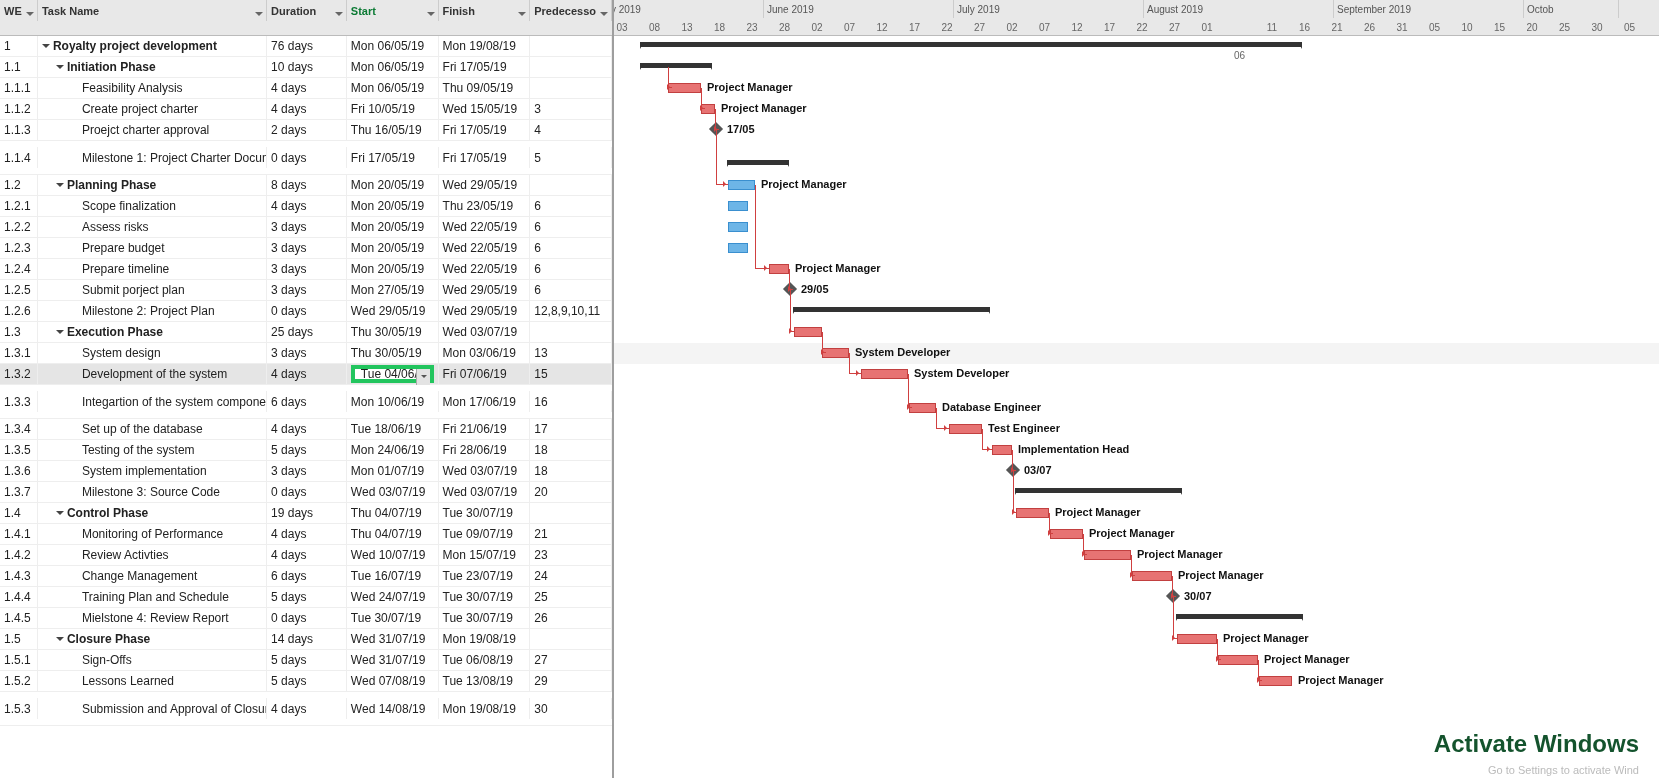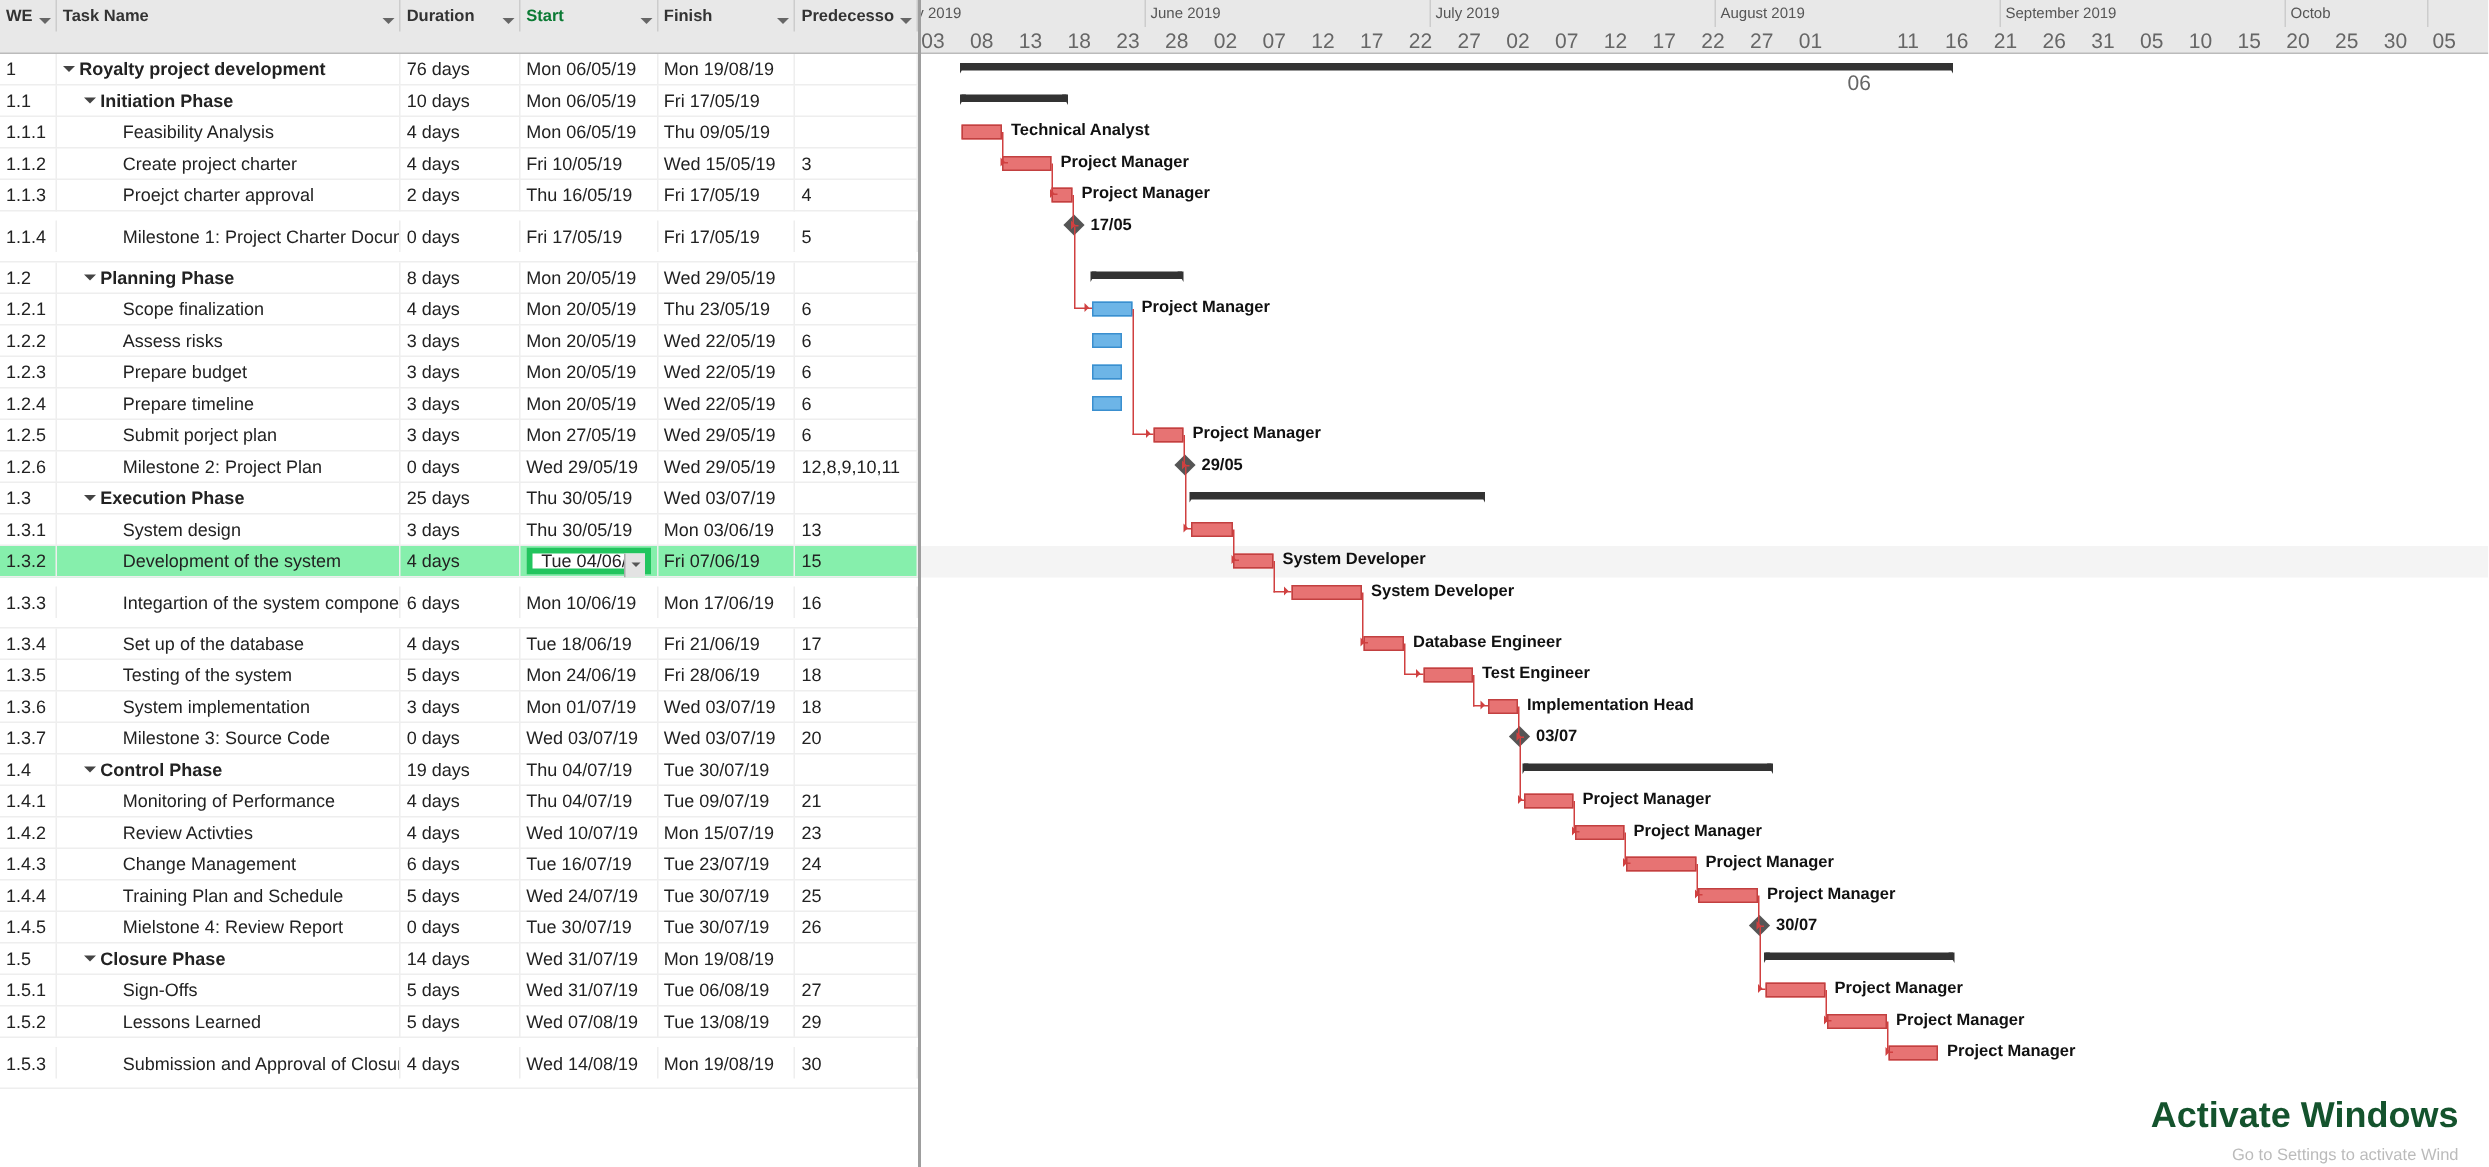--- a/index.html
+++ b/index.html
@@ -7,21 +7,21 @@
 .split{display:flex;width:1659px;height:778px}
 .left{width:614px;border-right:2px solid #9e9e9e;overflow:hidden}
 .right{width:1045px;position:relative;background:#fff;overflow:hidden}
 
 
 .hdr{display:flex;height:36px;background:#e8e8e8;border-bottom:1px solid #bbb;font-size:11px}
 .hdr .cell{display:flex;align-items:center;padding:0 4px;border-right:1px solid #ccc;position:relative;color:#333;font-weight:600}
 .hdr .cell.active{color:#0b7a34}
 .hdr .dd{position:absolute;right:3px;top:12px;border:4px solid transparent;border-top-color:#666}
 .row{display:flex;height:21px;border-bottom:1px solid #eee;align-items:center}
-.row.hl{background:#86efac}
+.row.hl{background:#e5e5e5}
 .row.bold .tn{font-weight:600}
 .cell{height:21px;display:flex;align-items:center;padding:0 4px;border-right:1px solid #eee;overflow:hidden;white-space:nowrap}
 .c-wbs{width:38px}
 .c-tn{width:230px}
 .c-dur{width:80px}
 .c-st{width:92px}
 .c-fi{width:92px}
 .c-pr{width:82px}
 .tri{display:inline-block;border:4px solid transparent;border-top-color:#444;margin-right:3px;position:relative;top:2px}
 .ind1{padding-left:14px}
@@ -29,21 +29,21 @@
 .tn{text-align:left;width:100%}
 .row .inpwrap{border:4px solid #22c55e;height:18px;width:86px;display:flex;align-items:center;padding:0 6px;background:#fff;position:relative}
 .inpwrap .ddb{position:absolute;right:0;top:0;width:14px;height:16px;background:#e3e3e3;border-left:1px solid #aaa;display:flex;align-items:center;justify-content:center}
 .inpwrap .ddb:after{content:"";border:3px solid transparent;border-top-color:#555;position:relative;top:1px}
 
 
 .timehdr{height:36px;background:#e8e8e8;border-bottom:1px solid #bbb;position:relative;font-size:10px;color:#555}
 .months{height:18px;display:flex;position:relative}
 .month{border-right:1px solid #ccc;padding-left:3px;display:flex;align-items:center;height:18px}
 .ticks{height:18px;position:relative}
-.tick{position:absolute;top:0;height:18px;display:flex;align-items:center;justify-content:center;font-size:14px;color:#666;width:18px;margin-left:-9px}
+.tick{position:absolute;top:0;height:18px;display:flex;align-items:center;justify-content:center;font-size:10px;color:#666;width:18px;margin-left:-9px}
 .gantt{position:relative}
 .grow{height:21px;position:relative;border-bottom:1px solid transparent}
 .bar{position:absolute;top:5px;height:10px;background:#e77373;border:1px solid #c24040}
 .bar.blue{background:#6db5e7;border-color:#3a8fcf}
 .sumbar{position:absolute;top:6px;height:5px;background:#333}
 .sumbar:before,.sumbar:after{content:"";position:absolute;top:0;width:0;height:0;border-top:7px solid #333}
 .sumbar:before{left:-1px;border-right:4px solid transparent;border-left:0}
 .sumbar:after{right:-1px;border-left:4px solid transparent;border-right:0}
 .ms{position:absolute;top:4px;width:10px;height:10px;background:#555;transform:rotate(45deg)}
 .lbl{position:absolute;top:3px;font-weight:700;font-size:11px;white-space:nowrap;color:#111}
@@ -452,24 +452,20 @@
         </div>
   </div>
   <div class="gantt" id="gantt">
         <div class="grow">
           <div class="sumbar" style="left: 27px; width: 660px;"></div>
         </div>
         <div class="grow">
           <div class="sumbar" style="left: 27px; width: 70px;"></div>
         </div>
         <div class="grow">
-          <div class="bar" style="left: 27px; width: 27px;"></div>
-          <div class="lbl" style="left: 60px;">Technical Analyst</div>
-        </div>
-        <div class="grow">
           <div class="bar" style="left: 54px; width: 33px;"></div>
           <div class="lbl" style="left: 93px;">Project Manager</div>
           <div class="arrow ah" style="left: 54px; top: -11px; width: 4px; height: 21px;"></div>
         </div>
         <div class="grow">
           <div class="bar" style="left: 87px; width: 14px;"></div>
           <div class="lbl" style="left: 107px;">Project Manager</div>
           <div class="arrow ah" style="left: 87px; top: -11px; width: 4px; height: 21px;"></div>
         </div>
         <div class="grow tall">

